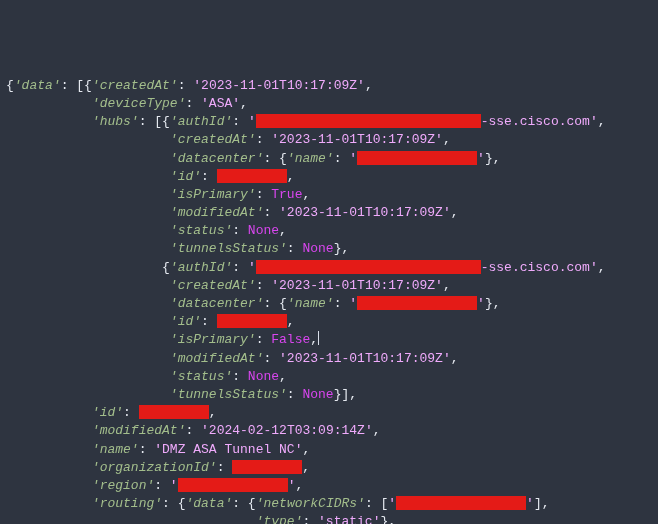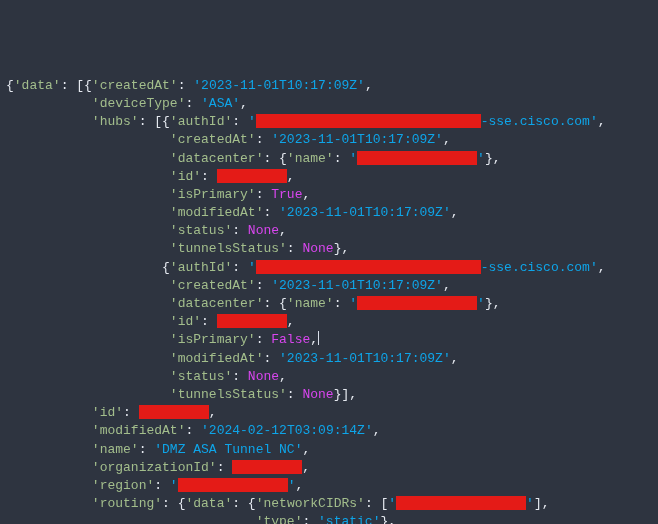--- a/index.html
+++ b/index.html
@@ -8,22 +8,22 @@
     color: #d8dee9;
     font-family: 'Consolas', 'Menlo', 'Courier New', monospace;
     font-size: 13px;
     line-height: 1.4;
     padding: 4px 6px;
     width: 658px;
     height: 524px;
     overflow: hidden;
     white-space: pre;
   }
-  .str { color: #0ea5e9; }
-  .key { color: #a3be8c; }
+  .str { color: #f0abfc; }
+  .key { color: #a3be8c; font-style: italic; }
   .kw  { color: #d946ef; }
   .p   { color: #e5e9f0; }
   .red {
     display: inline-block;
     background: #e41b17;
     vertical-align: -3px;
     border-radius: 0;
   }
   .line { display: block; }
   .curs {

